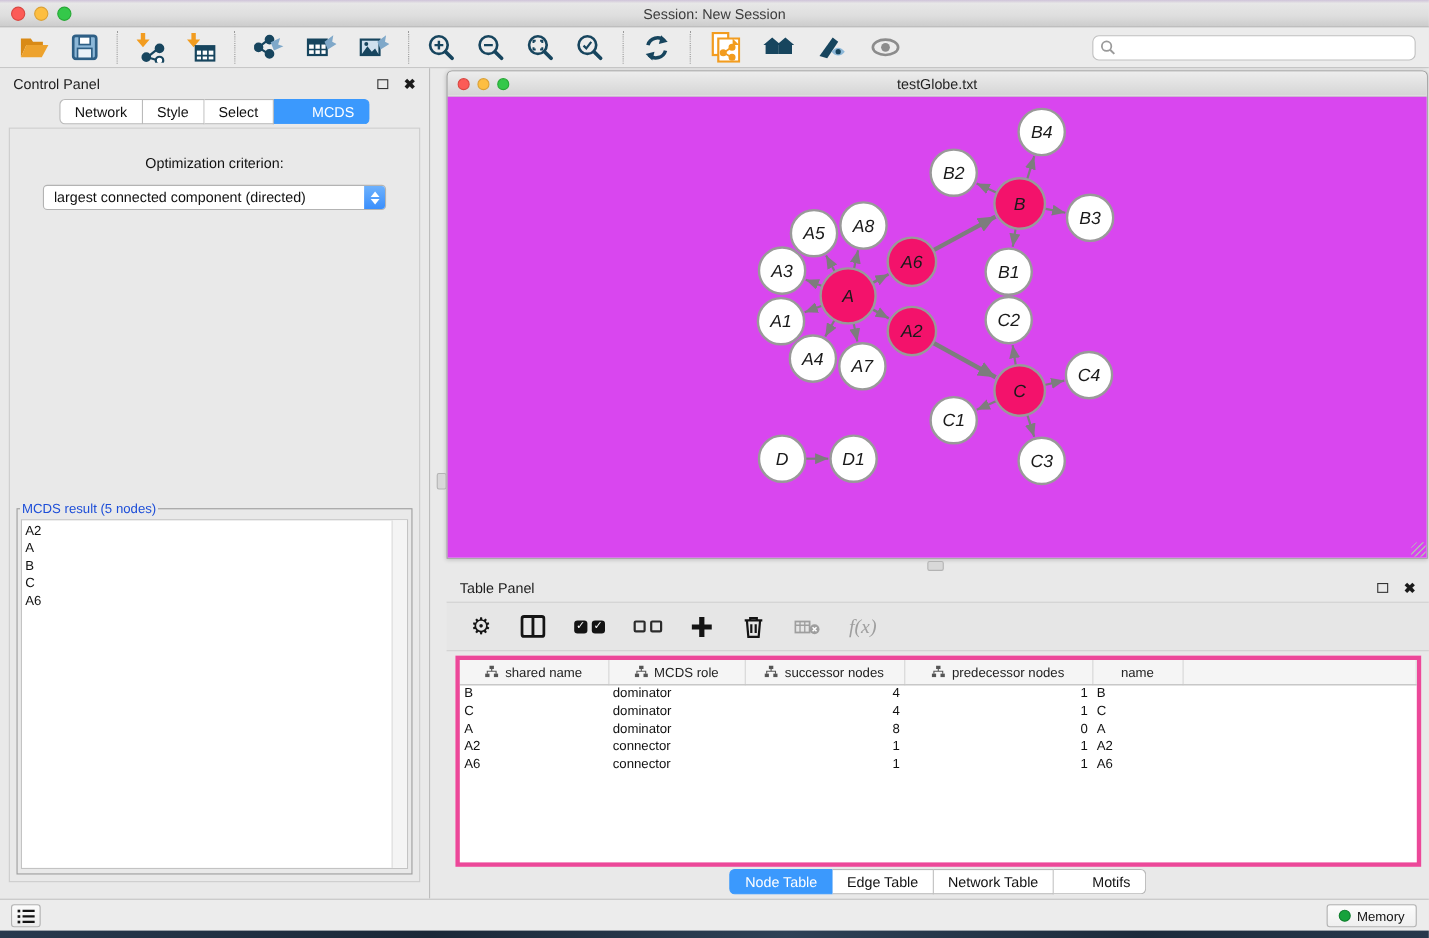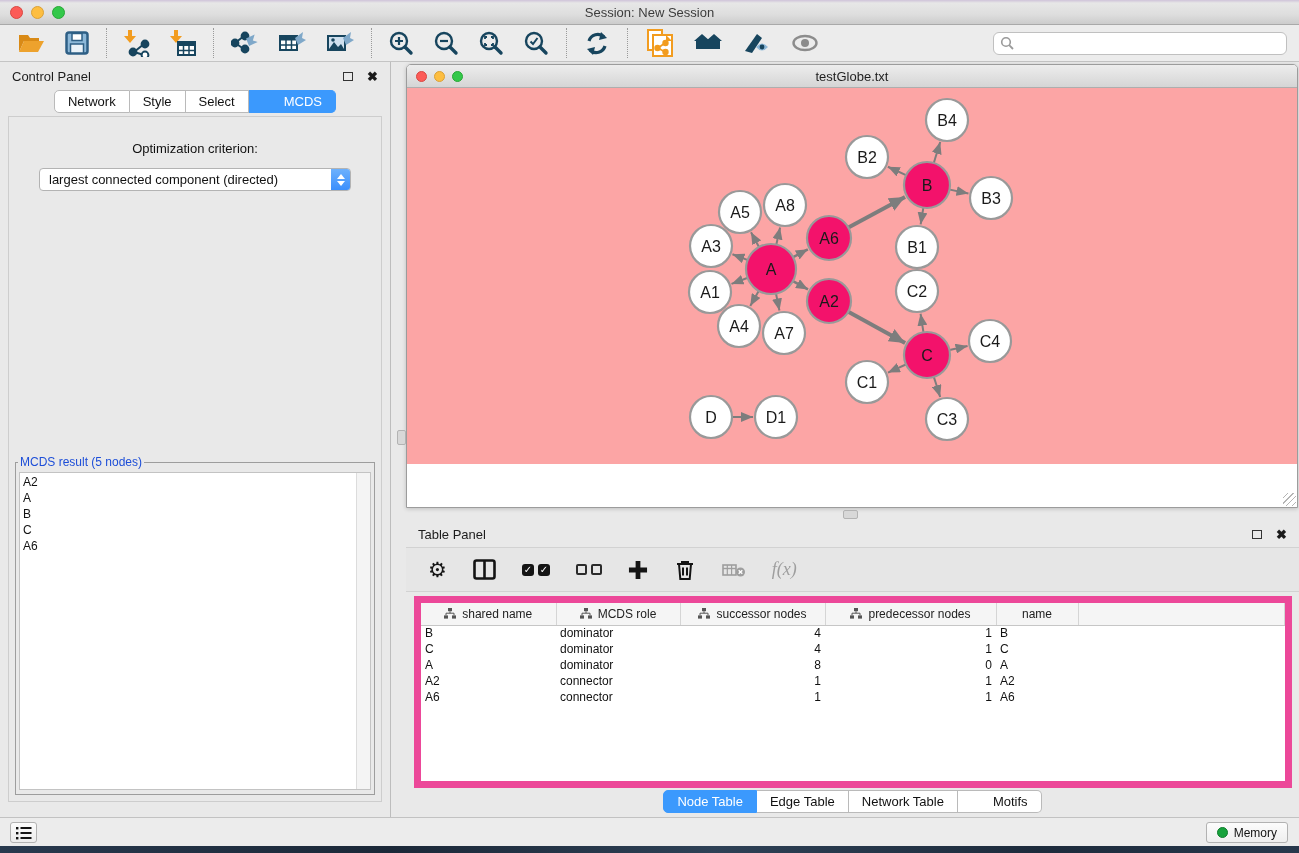--- a/index.html
+++ b/index.html
@@ -63,21 +63,21 @@
   .v-scroll { width:14px; background:#f4f4f4; border-left:1px solid #dcdcdc; }
 
   
   .net-window { position:absolute; left:406px; top:64px; width:892px; height:444px; background:#fff;
     border:1px solid #9c9c9c; border-radius:5px 5px 0 0; box-shadow:0 1px 4px rgba(0,0,0,0.18); }
   .net-titlebar { height:23px; background:linear-gradient(#ededed,#d5d5d5); border-bottom:1px solid #aeaeae;
     border-radius:4px 4px 0 0; position:relative; }
   .net-titlebar .traffic { left:9px; top:6px; gap:7px; }
   .net-titlebar .light { width:11px; height:11px; }
   .net-titlebar .title-text { text-align:center; line-height:23px; font-size:13px; color:#1f1f1f; }
-  .net-canvas { position:absolute; left:0; top:23px; width:890px; height:376px; background:#fca5a5; overflow:hidden; }
+  .net-canvas { position:absolute; left:0; top:23px; width:890px; height:419px; background:#d946ef; overflow:hidden;font-style:italic; }
   .resize-grip { position:absolute; right:1px; bottom:1px; width:13px; height:13px;
     background:repeating-linear-gradient(135deg, transparent 0 3px, #b5b5b5 3px 4px); cursor:nwse-resize; }
   .grip-v { position:absolute; left:397px; top:430px; width:9px; height:15px; background:#d8d8d8;
     border:1px solid #b3b3b3; border-radius:2px; cursor:col-resize; }
   .grip-h { position:absolute; left:843px; top:510px; width:15px; height:9px; background:#d8d8d8;
     border:1px solid #b3b3b3; border-radius:2px; cursor:row-resize; }
 
   
   .table-panel { position:absolute; left:406px; top:520px; width:893px; height:297px; background:#e9e9e9; }
   .tp-toolbar { position:absolute; left:0; top:27px; right:0; height:45px; background:#e6e6e6;
@@ -85,21 +85,21 @@
     gap:26px; padding-left:22px; }
   .tp-icon { display:inline-flex; align-items:center; justify-content:center; cursor:pointer; }
   .tp-icon.disabled { cursor:default; }
   .gear-glyph { font-size:21px; color:#151515; line-height:1; }
   .chkpair { display:flex; gap:4px; }
   .chk { width:12px; height:12px; border-radius:3px; background:#141414; color:#fff; font-size:10px;
     display:flex; align-items:center; justify-content:center; line-height:1; }
   .unchk { width:11px; height:11px; border-radius:2px; border:2px solid #2b2b2b; background:transparent; }
   .fx-label { font-family:"Liberation Serif", serif; font-style:italic; font-size:18px; color:#9e9e9e; }
   .tp-tablewrap { position:absolute; left:8px; right:7px; top:76px; height:192px; background:#fff;
-    border:7px solid #ec4899; overflow:hidden; }
+    border:4px solid #ec4899; overflow:hidden; }
   table.datatable { border-collapse:collapse; table-layout:fixed; width:100%; }
   table.datatable th { height:22px; background:#f5f5f5; border-bottom:1px solid #c6c6c6;
     border-right:1px solid #d5d5d5; font-size:12px; font-weight:normal; color:#222; }
   table.datatable th .th-inner { display:flex; align-items:center; justify-content:center; gap:6px; }
   table.datatable td { font-size:12px; color:#111; height:16px; padding:0 4px; white-space:nowrap; overflow:hidden; }
   td.al { text-align:left; padding-left:10px; }
   td.ar { text-align:right; padding-right:9px; }
   .tp-tabs { position:absolute; left:0; right:0; top:270px; display:flex; justify-content:center; }
 
   

